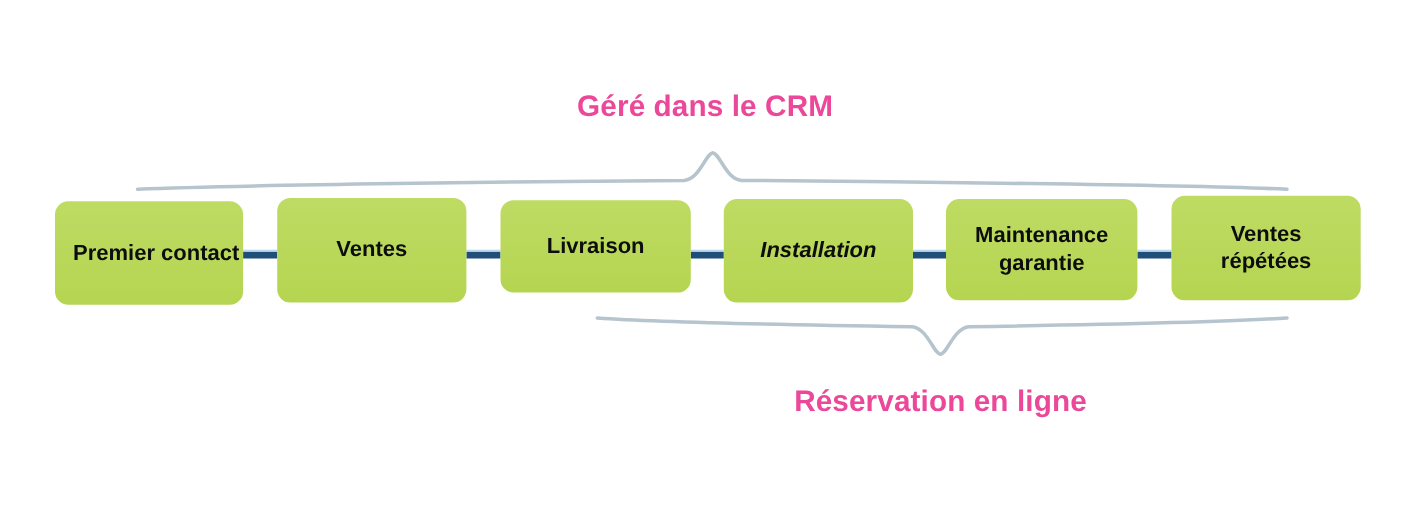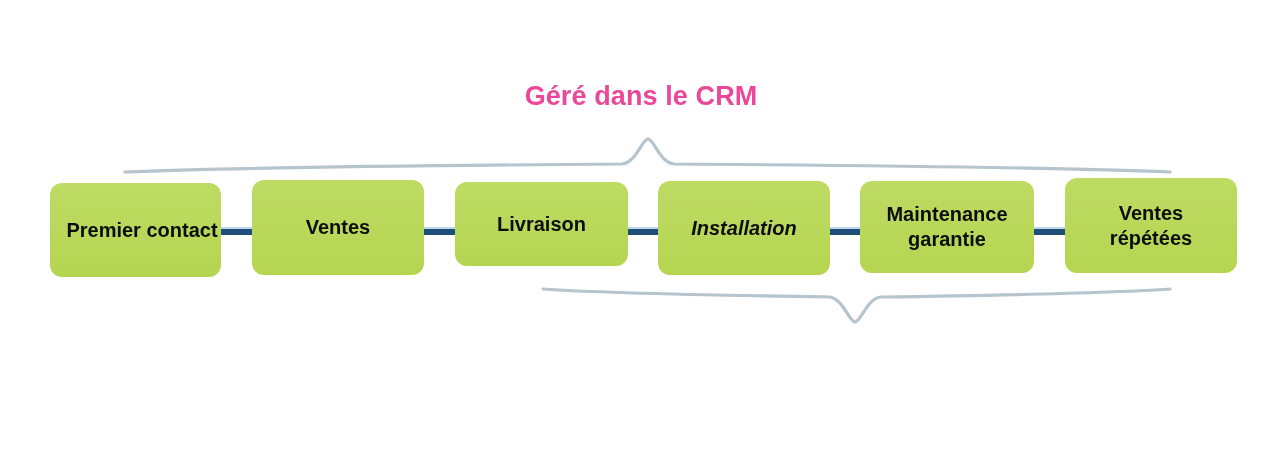--- a/index.html
+++ b/index.html
@@ -140,14 +140,15 @@
 garantie</span>
       </div>
       <div class="node" style="left: 1065px; top: 178px; width: 172px; height: 95px; background: linear-gradient(rgb(190, 219, 99) 0%, rgb(181, 213, 81) 100%);">
         <span class="node-label">Ventes
 répétées</span>
       </div>
     </div>
 
   <div class="brace-label" id="label-top">Géré dans le CRM</div>
 
+  <div class="brace-label" id="label-bottom">Réservation en ligne</div>
 
 </div>
 
 </body></html>

